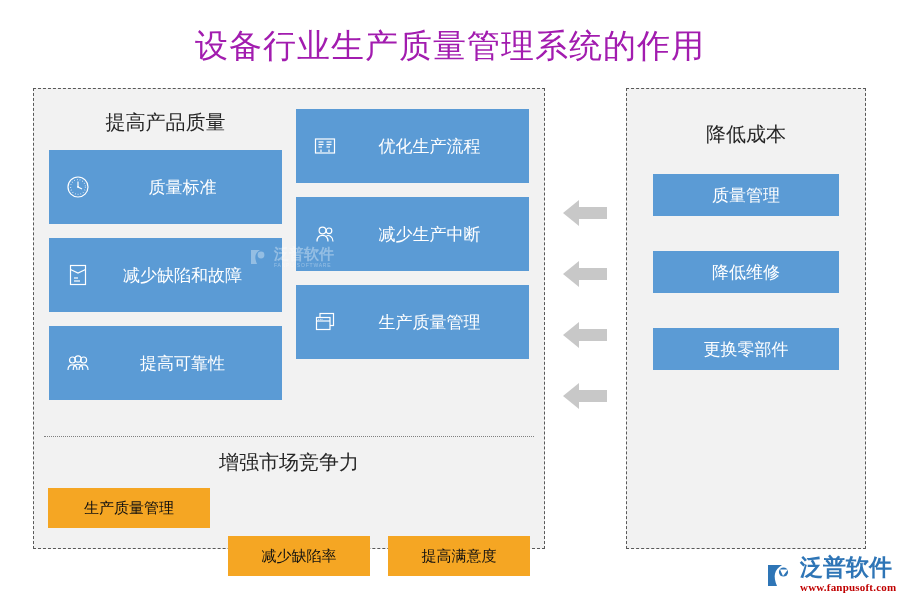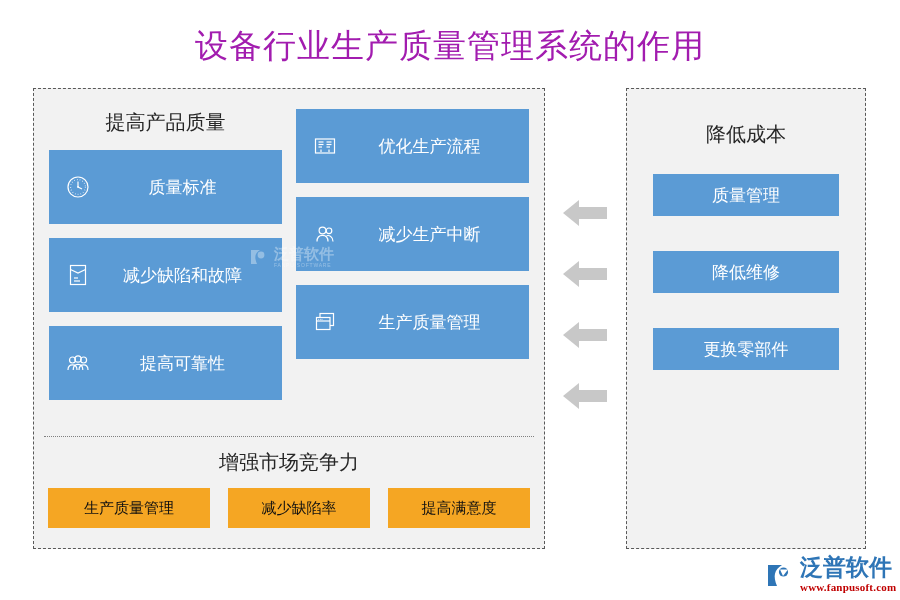--- a/index.html
+++ b/index.html
@@ -136,21 +136,21 @@
     display: flex;
     align-items: center;
     justify-content: center;
     font-family: "Liberation Serif", "DejaVu Serif", serif;
     font-size: 15px;
     color: #111111;
     white-space: nowrap;
     padding: 0 16px;
   }
   .chip.w-wide  { min-width: 130px; }
-  .chip.w-mid   { min-width: 110px; }
+  .chip.w-mid   { min-width: 110px; margin-top: 48px; }
 
   
   #right-inner {
     position: absolute;
     left: 0;
     top: 12px;
     width: 100%;
     box-sizing: border-box;
     padding: 20px 26px 0 26px;
   }

